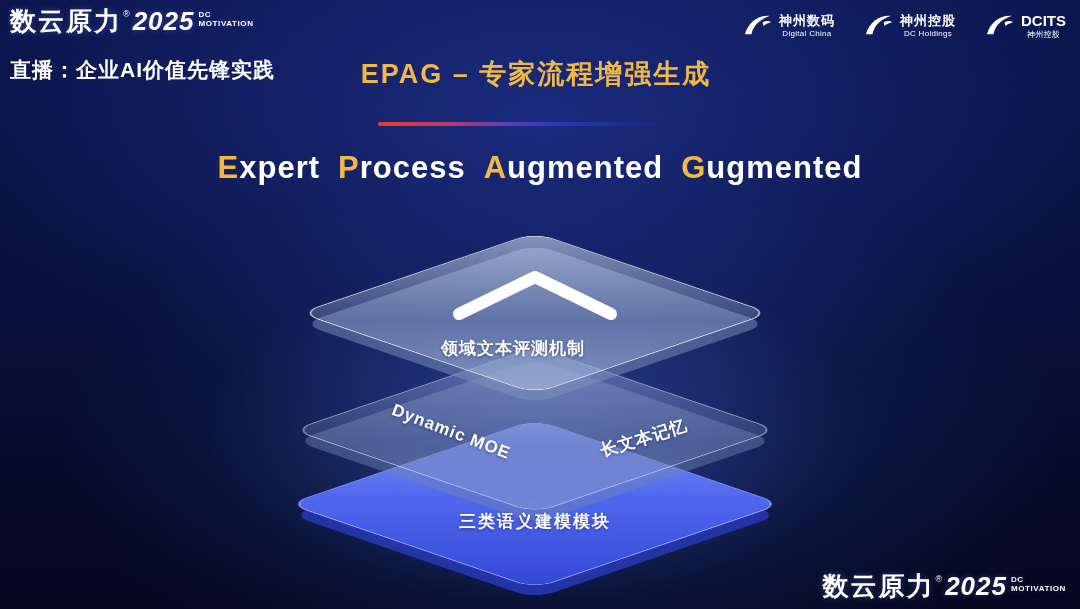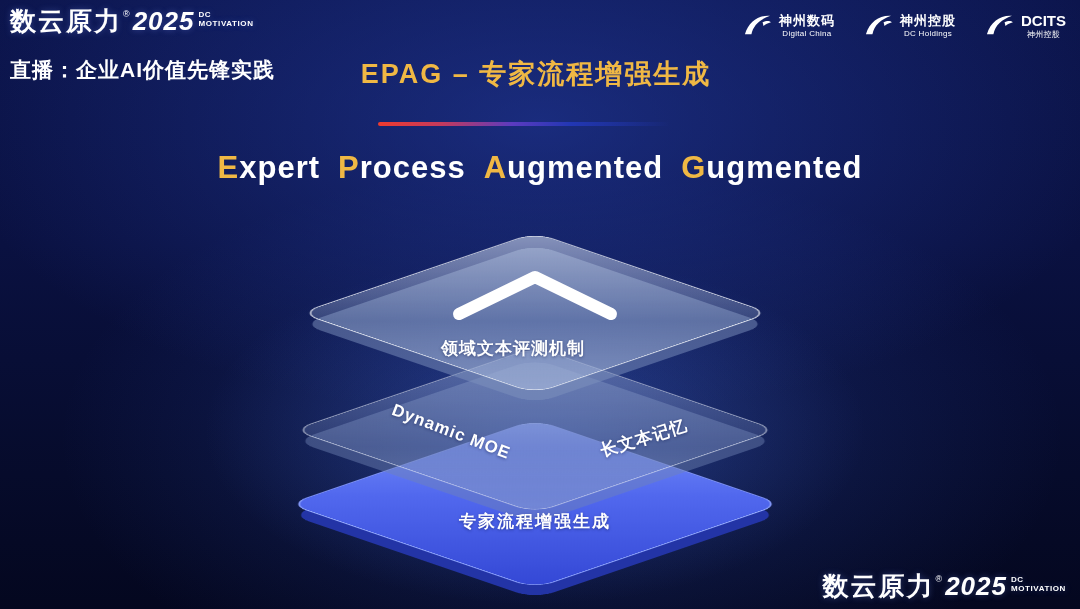--- a/index.html
+++ b/index.html
@@ -135,21 +135,21 @@
   <div class="iso edge l-top"></div>
   <div class="iso face l-top"></div>
 
   <svg class="chevron" width="172" height="60" viewBox="0 0 172 60">
     <polyline points="10,48 86,11 162,48" fill="none" stroke="#ffffff" stroke-width="12" stroke-linecap="round" stroke-linejoin="round"></polyline>
   </svg>
 
   <div class="lyr-label lbl-top">领域文本评测机制</div>
   <div class="lyr-label lbl-mid-left">Dynamic MOE</div>
   <div class="lyr-label lbl-mid-right">长文本记忆</div>
-  <div class="lyr-label lbl-bot">专家流程增强生成</div>
+  <div class="lyr-label lbl-bot">三类语义建模模块</div>
 
   <div class="brand bottom">
     <span class="zh">数云原力</span>
     <span class="reg">®</span>
     <span class="year">2025</span>
     <span class="stack">
       <span>DC</span>
       <span>MOTIVATION</span>
     </span>
   </div>

